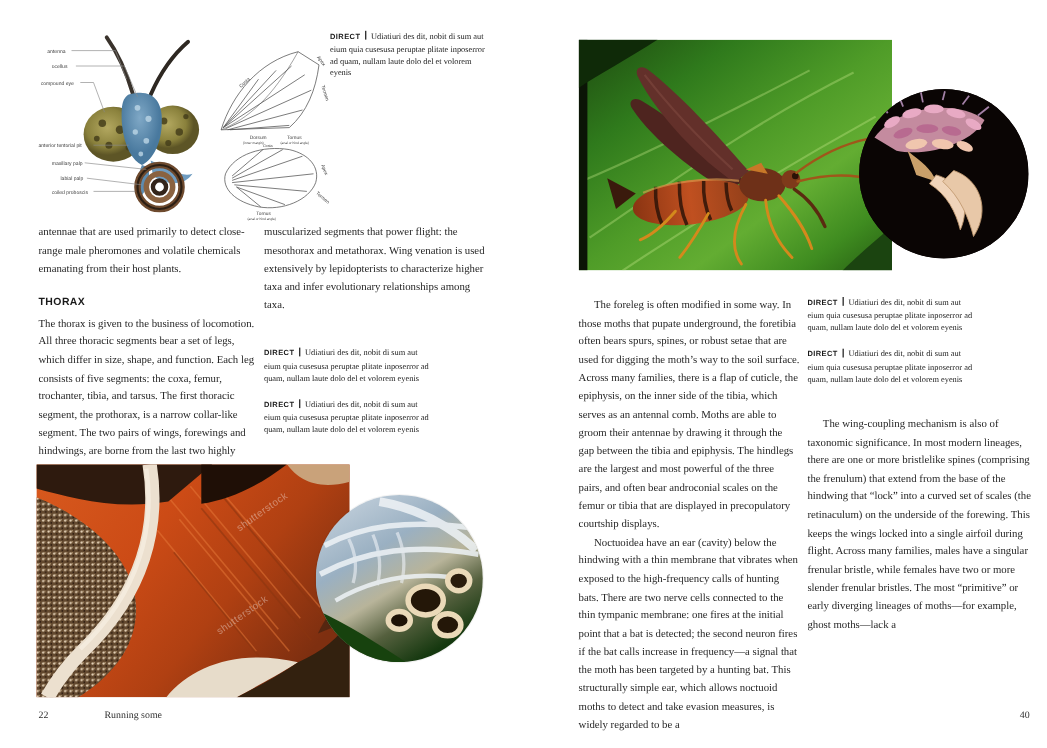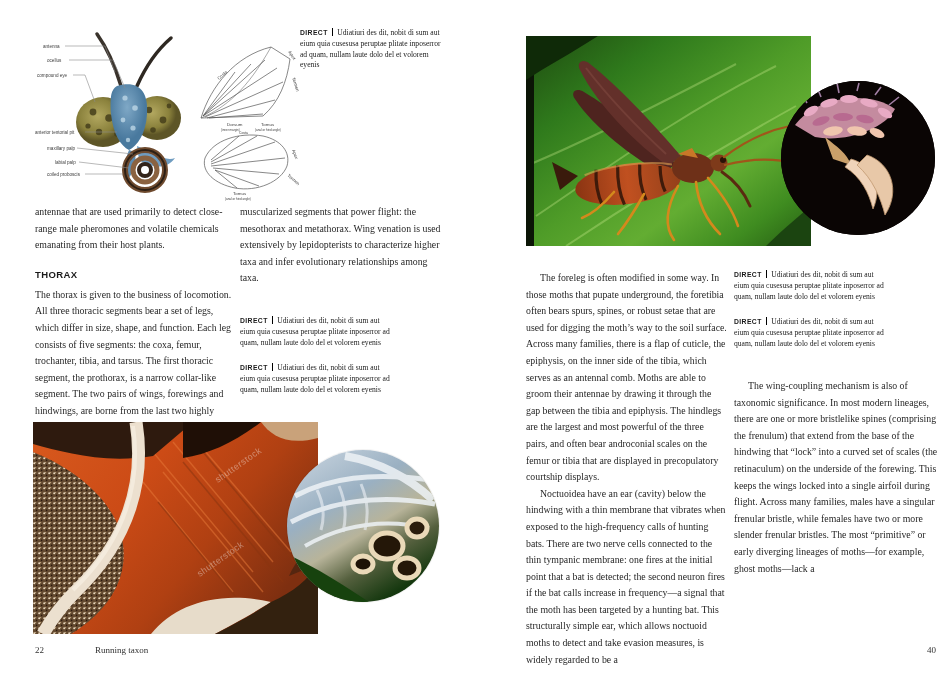--- a/index.html
+++ b/index.html
@@ -236,21 +236,21 @@
         <g stroke="#ead9b8" stroke-width="5">
           <ellipse cx="100" cy="96" rx="16" ry="13" fill="#241708"></ellipse>
           <ellipse cx="130" cy="78" rx="10" ry="9" fill="#2a1c0c"></ellipse>
           <ellipse cx="76" cy="114" rx="10" ry="8" fill="#1e1206"></ellipse>
           <ellipse cx="120" cy="118" rx="12" ry="10" fill="#241708"></ellipse>
         </g>
       </svg>
     </div>
 
     <div class="abs folio" style="left:35px;top:645px;">22</div>
-    <div class="abs folio" style="left:95px;top:645px;">Running taxon</div>
+    <div class="abs folio" style="left:95px;top:645px;">Running some</div>
   </div>
 
   <div class="abs" style="left:494px;top:0;width:476px;height:680px;">
 
     <div class="abs photo" style="left:32px;top:36px;width:285px;height:210px;">
       <svg width="285" height="210" viewBox="0 0 285 210">
         <defs>
           <linearGradient id="gLeaf" x1="0" y1="0" x2="1" y2="1">
             <stop offset="0" stop-color="#1e4a10"></stop>
               <stop offset=".25" stop-color="#2f7a1c"></stop>

